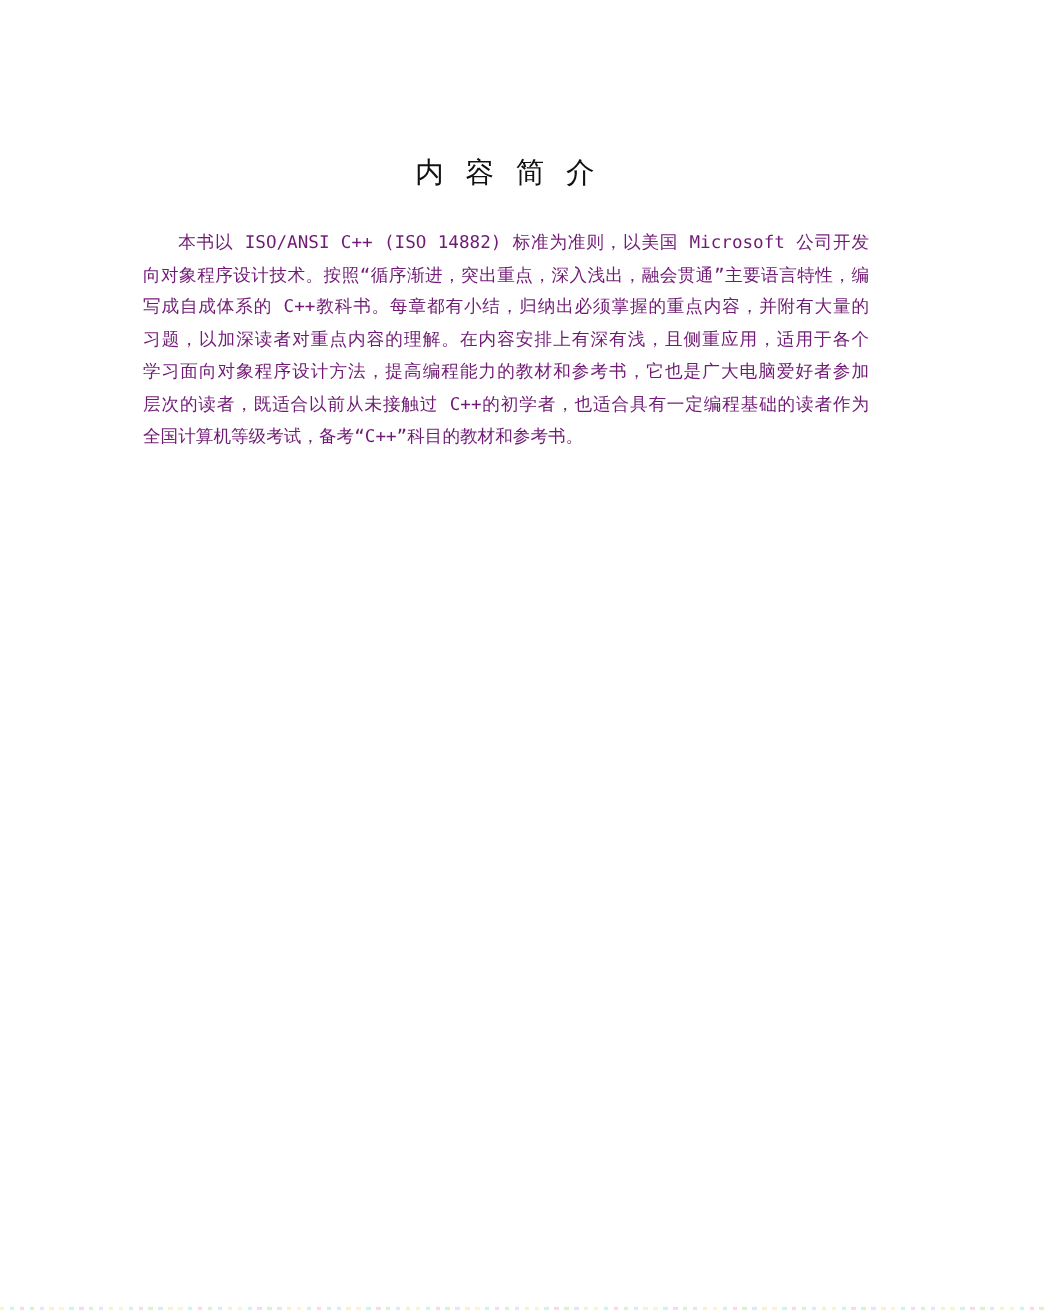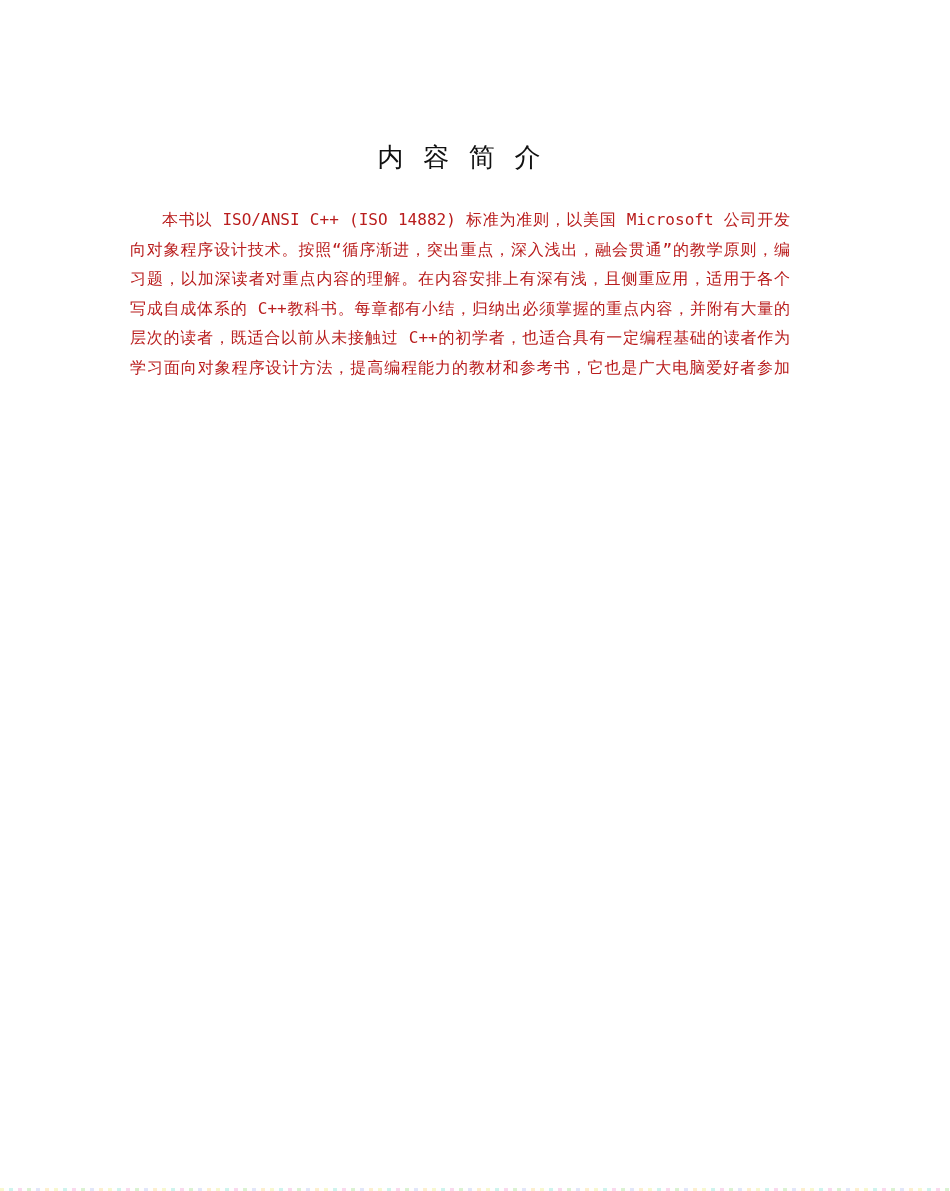--- a/index.html
+++ b/index.html
@@ -30,21 +30,21 @@
     font-weight: 400;
     letter-spacing: 2px;
     text-align: center;
     color: #111111;
     white-space: pre;
   }
   .paragraph {
     margin-top: 31px;
     font-size: 16px;
     line-height: 29.5px;
-    color: #b91c1c;
+    color: #701a75;
   }
   .paragraph .line {
     text-align: justify;
     text-align-last: justify;
   }
   .paragraph .line.first {
     text-indent: 2em;
   }
   .paragraph .line.last {
     text-align: left;
@@ -60,21 +60,22 @@
   }
 </style>
 </head>
 <body style="background: rgb(255, 255, 255);">
 
 <div class="page">
   <div class="content">
     <h1 class="doc-title">内 容 简 介</h1>
     <div class="paragraph">
         <div class="line first">本书以 ISO/ANSI C++ (ISO 14882) 标准为准则，以美国 Microsoft 公司开发</div>
-        <div class="line">向对象程序设计技术。按照“循序渐进，突出重点，深入浅出，融会贯通”的教学原则，编</div>
+        <div class="line">向对象程序设计技术。按照“循序渐进，突出重点，深入浅出，融会贯通”主要语言特性，编</div>
+        <div class="line">写成自成体系的 C++教科书。每章都有小结，归纳出必须掌握的重点内容，并附有大量的</div>
         <div class="line">习题，以加深读者对重点内容的理解。在内容安排上有深有浅，且侧重应用，适用于各个</div>
-        <div class="line">写成自成体系的 C++教科书。每章都有小结，归纳出必须掌握的重点内容，并附有大量的</div>
+        <div class="line">学习面向对象程序设计方法，提高编程能力的教材和参考书，它也是广大电脑爱好者参加</div>
         <div class="line">层次的读者，既适合以前从未接触过 C++的初学者，也适合具有一定编程基础的读者作为</div>
-        <div class="line">学习面向对象程序设计方法，提高编程能力的教材和参考书，它也是广大电脑爱好者参加</div>
+        <div class="line last">全国计算机等级考试，备考“C++”科目的教材和参考书。</div>
       </div>
   </div>
   <div class="scan-noise" style="background: repeating-linear-gradient(90deg, rgb(246, 246, 198) 0px, rgb(246, 246, 198) 4px, rgb(255, 255, 255) 4px, rgb(255, 255, 255) 9px, rgb(198, 242, 234) 9px, rgb(198, 242, 234) 13px, rgb(255, 255, 255) 13px, rgb(255, 255, 255) 18px, rgb(248, 210, 234) 18px, rgb(248, 210, 234) 22px, rgb(255, 255, 255) 22px, rgb(255, 255, 255) 27px, rgb(212, 240, 202) 27px, rgb(212, 240, 202) 31px, rgb(255, 255, 255) 31px, rgb(255, 255, 255) 36px, rgb(220, 226, 248) 36px, rgb(220, 226, 248) 40px, rgb(255, 255, 255) 40px, rgb(255, 255, 255) 45px, rgb(252, 236, 198) 45px, rgb(252, 236, 198) 49px, rgb(255, 255, 255) 49px, rgb(255, 255, 255) 54px);"></div>
 </div>
 
 </body></html>

